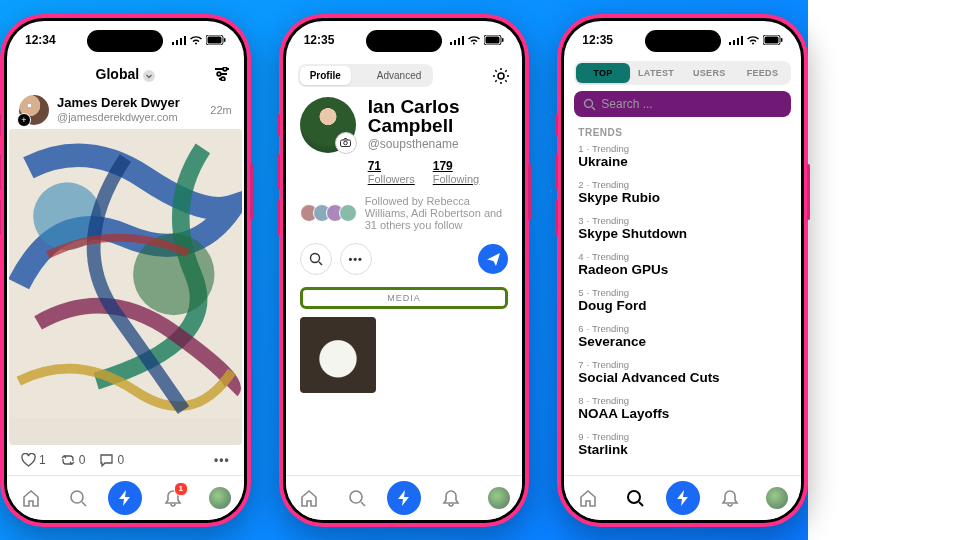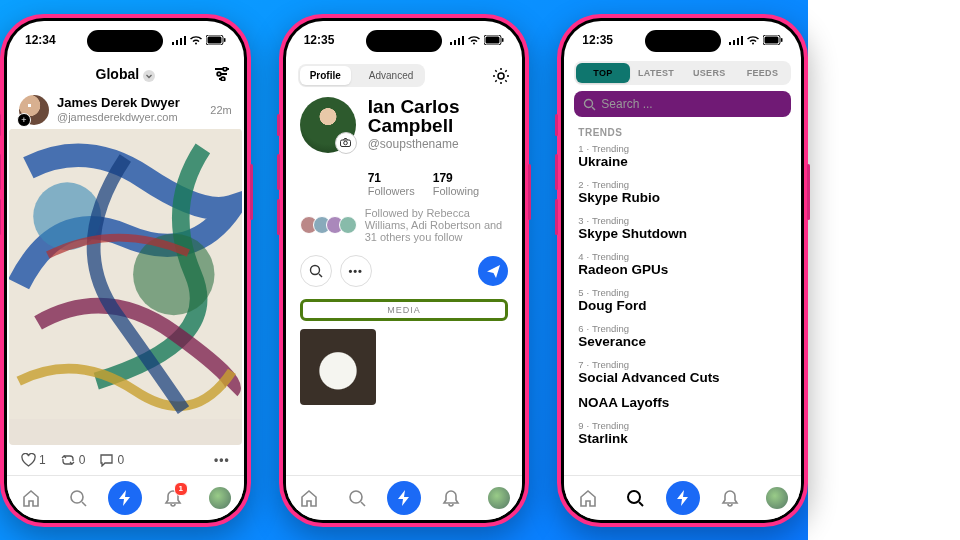--- a/index.html
+++ b/index.html
@@ -32,30 +32,30 @@
   .post-nm{font-size:13px;font-weight:700;line-height:1.1;}
   .post-hn{font-size:11px;color:#888;}
   .post-time{margin-left:auto;font-size:11px;color:#888;}
   .post-img{flex:1;margin:0 2px;border-radius:4px;overflow:hidden;background:#e9e2d8;position:relative;}
   .paint{position:absolute;inset:0;}
   .post-actions{display:flex;align-items:center;gap:14px;padding:8px 14px;font-size:12px;color:#555;}
   .post-actions .act{display:flex;align-items:center;gap:3px;}
   .post-actions .more{margin-left:auto;font-weight:700;letter-spacing:1px;}
   
   .header2{display:flex;align-items:center;justify-content:space-between;height:34px;padding:0 12px;}
-  .seg{display:flex;background:#eee;border-radius:8px;padding:2px;gap:8px;}
+  .seg{display:flex;background:#eee;border-radius:8px;padding:2px;gap:16px;}
   .seg-item{font-size:10px;padding:4px 10px;border-radius:6px;color:#555;}
   .seg-item.on{background:#fff;font-weight:600;color:#000;box-shadow:0 1px 2px rgba(0,0,0,.1);}
   .profile{padding:4px 14px 0;}
   .prof-top{display:flex;gap:12px;align-items:flex-start;}
   .prof-av{width:56px;height:56px;border-radius:50%;background:radial-gradient(circle at 50% 35%,#e8c8a8 18%,#2d5a2d 19% 60%,#1a3a1a 100%);position:relative;flex-shrink:0;}
   .prof-cam{position:absolute;bottom:-1px;right:-1px;width:20px;height:20px;background:#fff;border-radius:50%;border:1px solid #ccc;display:flex;align-items:center;justify-content:center;}
   .prof-name{font-size:19px;font-weight:800;line-height:1.05;}
   .prof-handle{font-size:12px;color:#888;margin-top:1px;}
-  .prof-stats{display:flex;gap:18px;margin-top:20px;font-size:12px;}
+  .prof-stats{display:flex;gap:18px;margin-top:8px;font-size:12px;text-decoration:underline;}
   .prof-stats .n{font-weight:700;color:#000;}
   .prof-stats .l{color:#888;font-size:11px;}
   .prof-bio{font-size:12px;line-height:1.35;margin-top:10px;color:#222;}
   .prof-foll{display:flex;align-items:center;gap:8px;margin-top:10px;font-size:11px;color:#999;}
   .foll-avs{display:flex;}
   .foll-avs span{width:16px;height:16px;border-radius:50%;border:1.5px solid #fff;margin-left:-5px;}
   .foll-avs span:first-child{margin-left:0;}
   .prof-btns{display:flex;align-items:center;gap:8px;margin-top:12px;}
   .circ-btn{width:30px;height:30px;border-radius:50%;border:1px solid #ddd;display:flex;align-items:center;justify-content:center;}
   .circ-btn.primary{background:#1B6AF6;border:none;margin-left:auto;}
@@ -388,20 +388,21 @@
               </div>
               <div class="trend">
                 <div class="sub">6 · Trending</div>
                 <div class="main">Severance</div>
               </div>
               <div class="trend">
                 <div class="sub">7 · Trending</div>
                 <div class="main">Social Advanced Cuts</div>
               </div>
               <div class="trend">
+                <div class="sub">8 · Trending</div>
                 <div class="main">NOAA Layoffs</div>
               </div>
               <div class="trend">
                 <div class="sub">9 · Trending</div>
                 <div class="main">Starlink</div>
               </div>
             </div>
     </div>
     <div class="navbar">
       <div class="nav-item">

